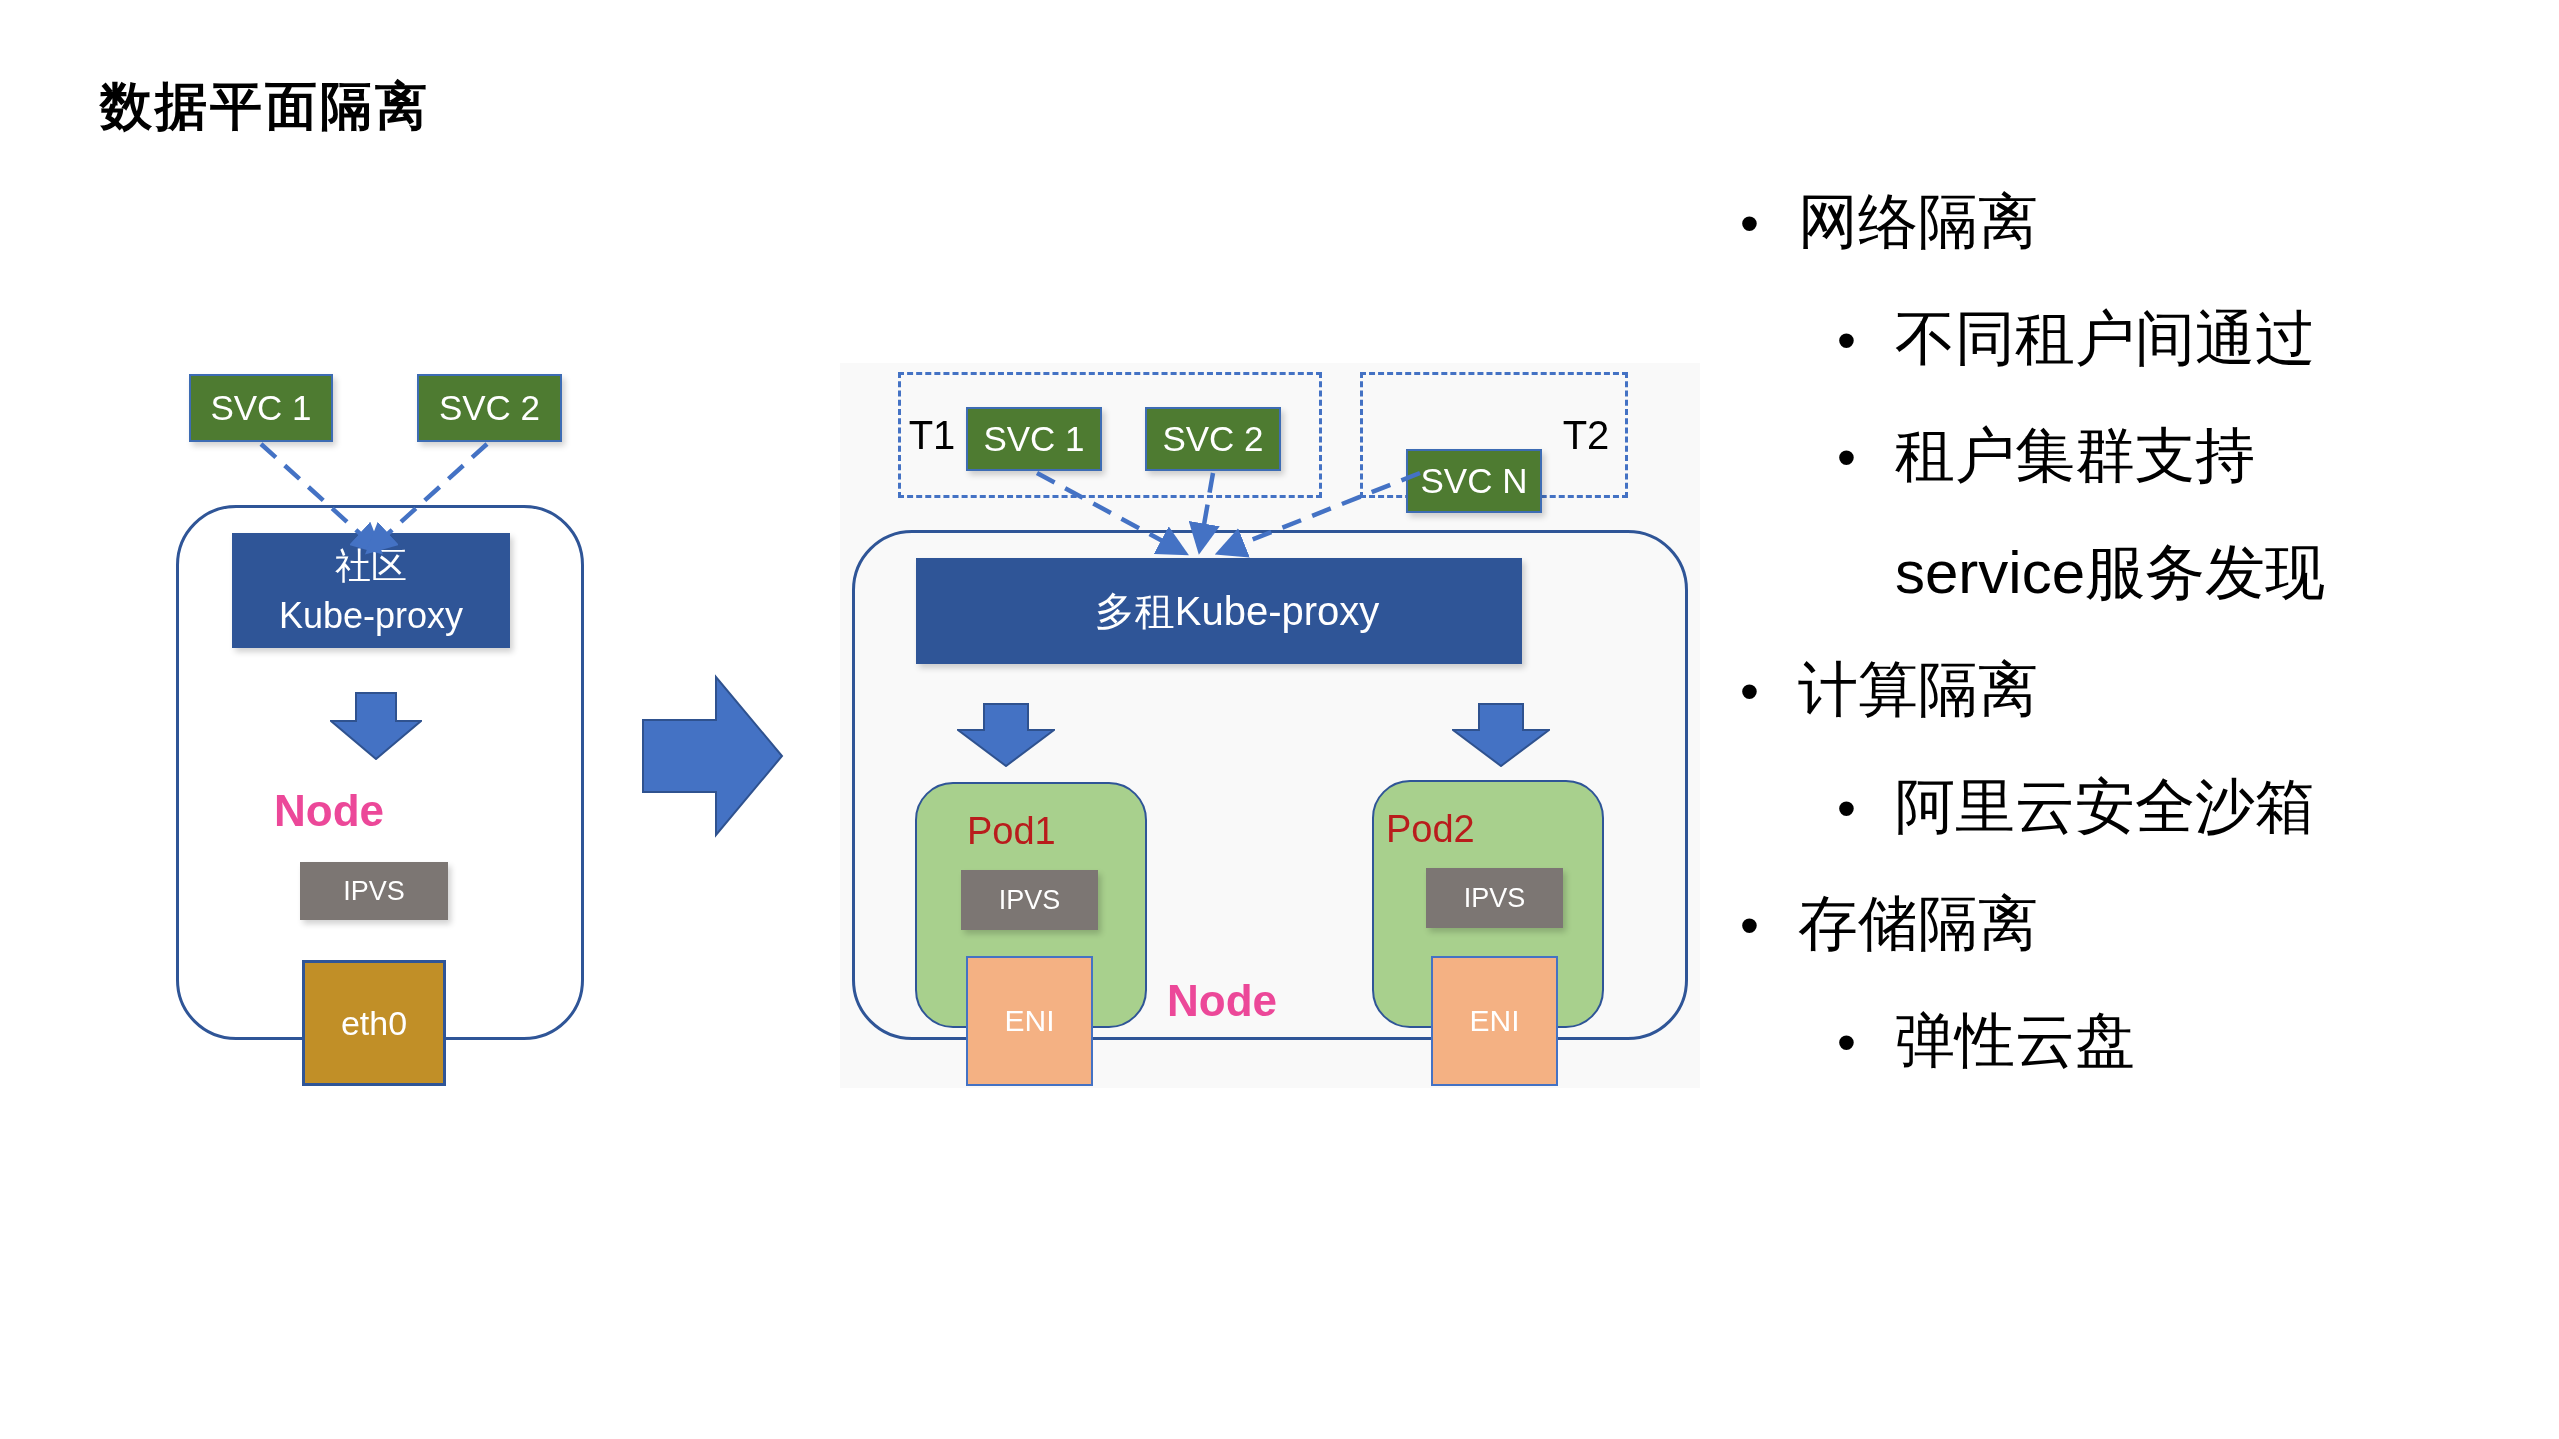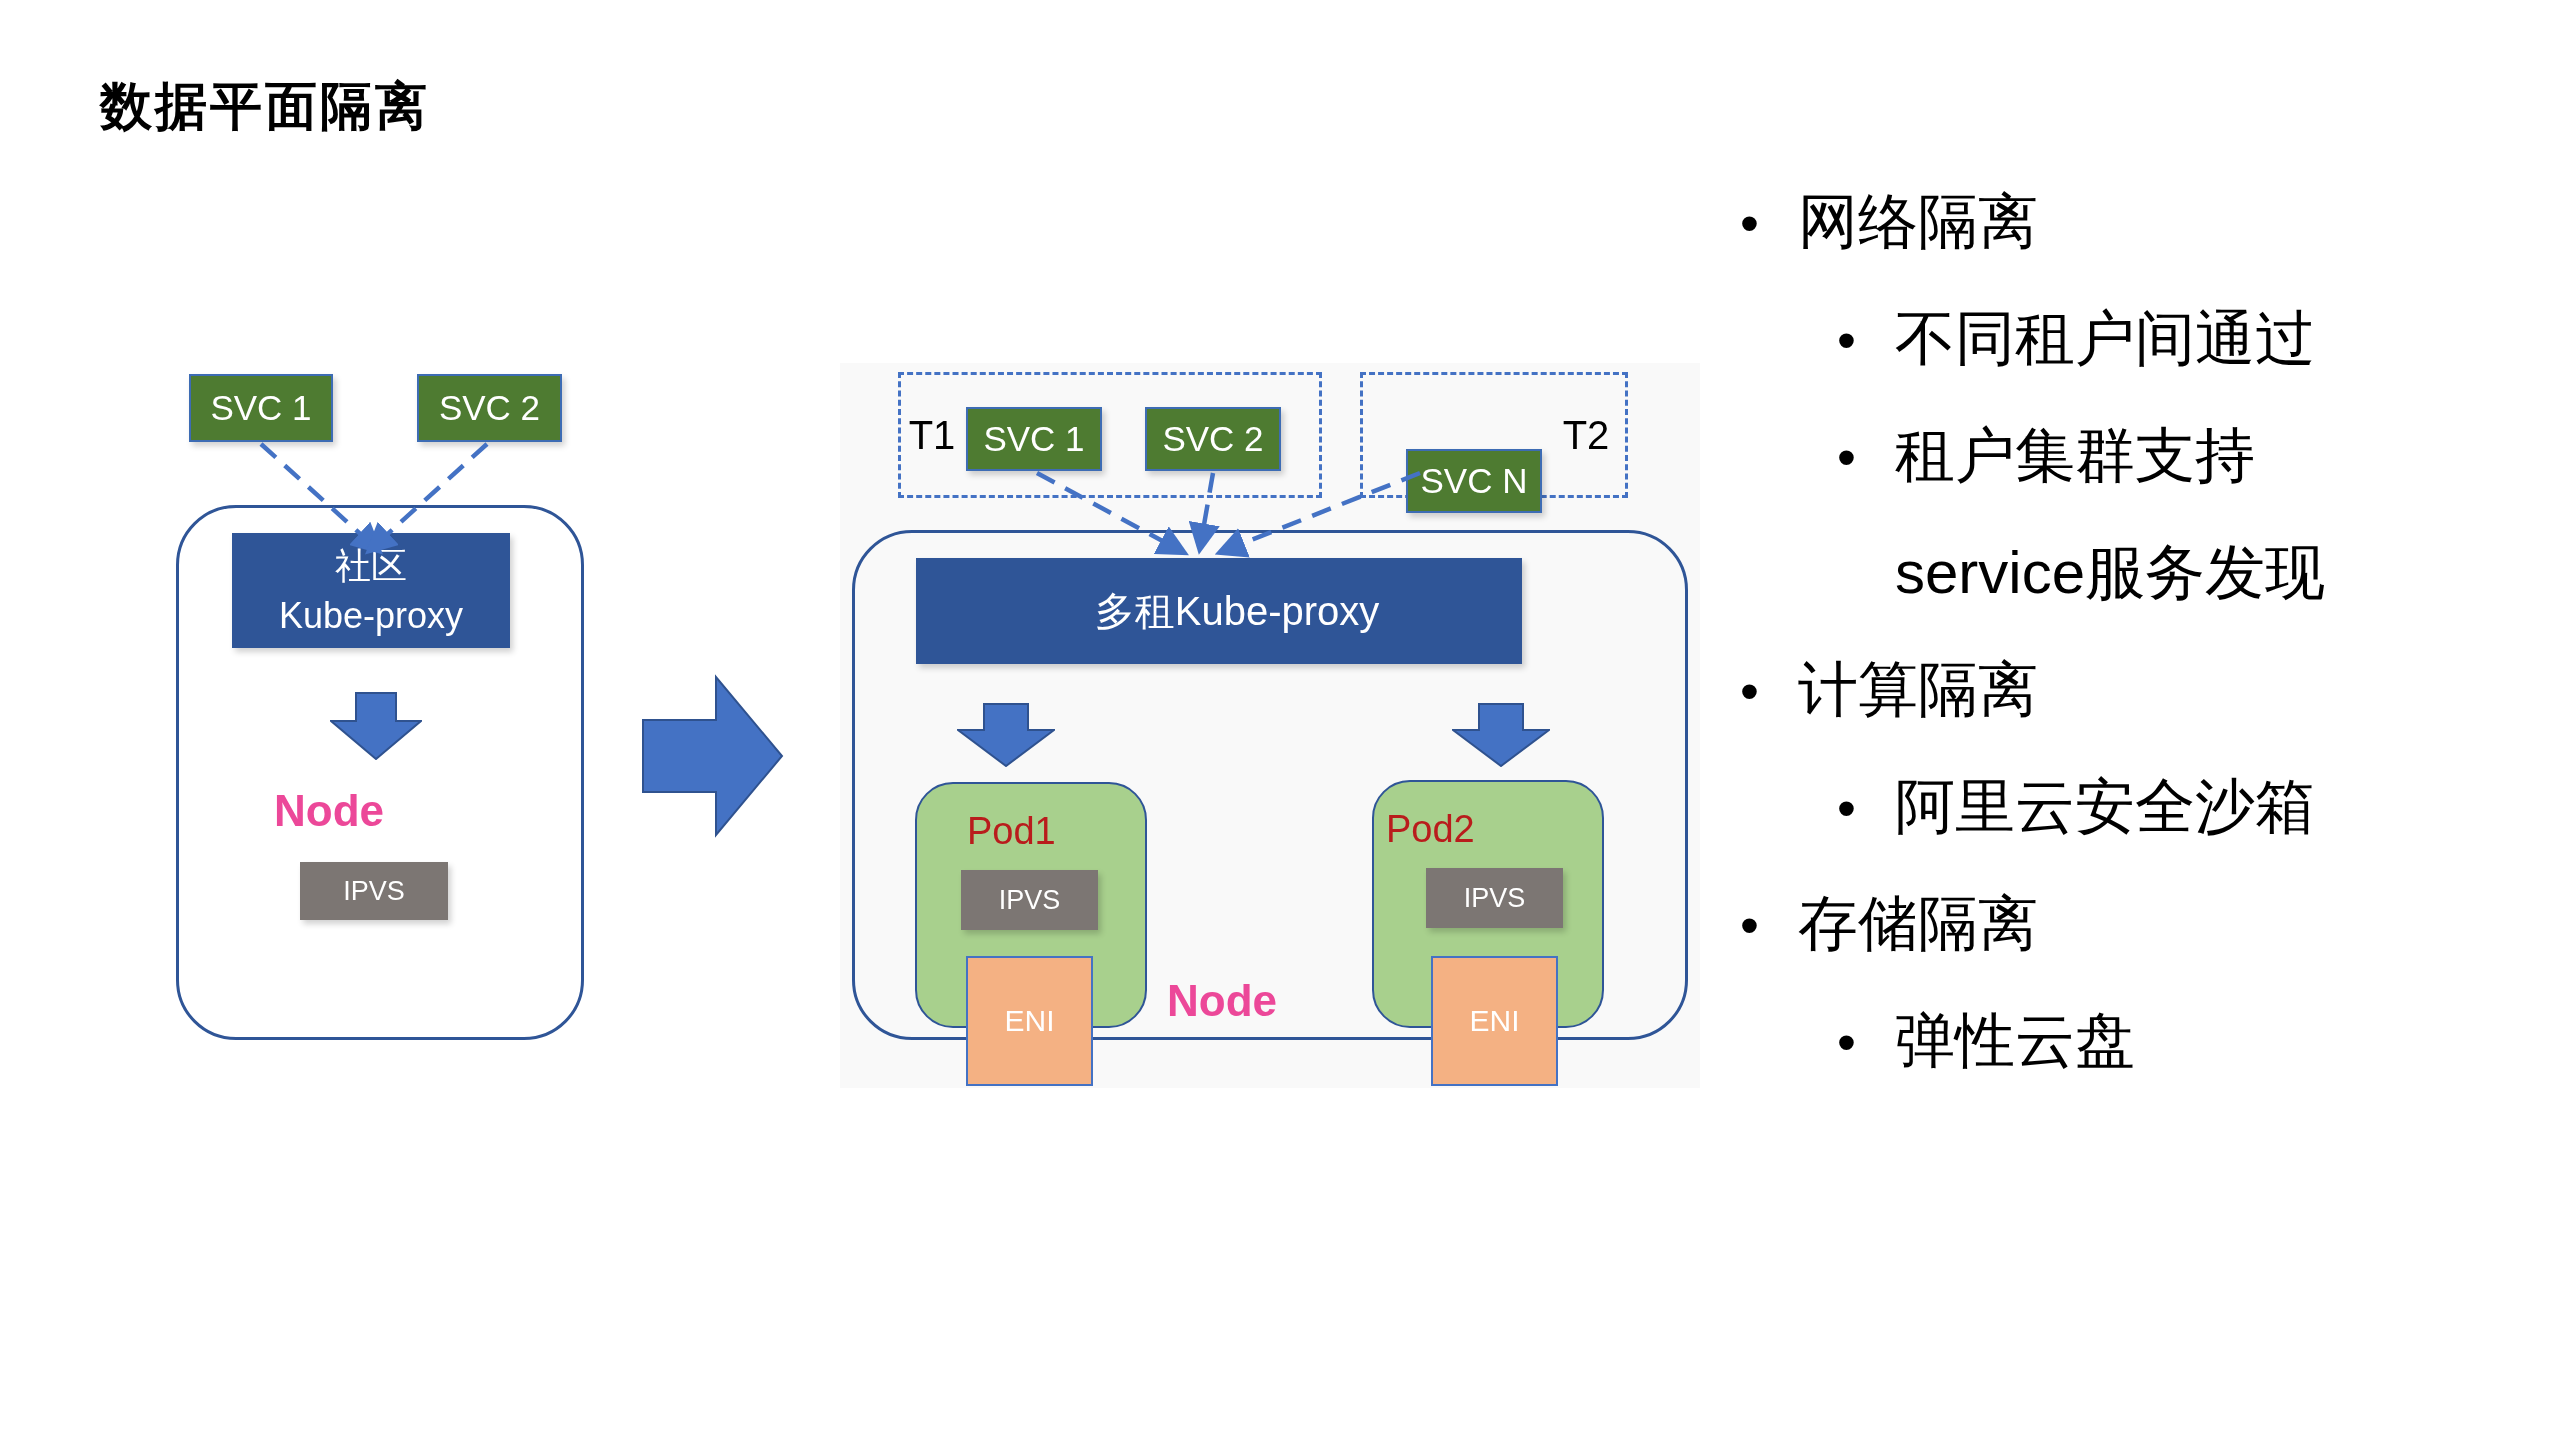--- a/index.html
+++ b/index.html
@@ -68,20 +68,21 @@
   </div>
 
   <svg class="arrow-svg" style="left:330px;top:692px;" width="92" height="68" viewBox="0 0 92 68">
     <polygon points="26,1 66,1 66,29 91,29 46,67 1,29 26,29" fill="#4472C4" stroke="#2F528F" stroke-width="2"></polygon>
   </svg>
 
   <div class="abs node-label z2" style="left:274px;top:786px;width:200px;">Node</div>
 
   <div class="abs ipvs cbox shadow z2" style="left:300px;top:862px;width:148px;height:58px;">IPVS</div>
 
+  <div class="abs gold cbox z3" style="left:302px;top:960px;width:144px;height:126px;">eth0</div>
 
   <svg class="arrow-svg" style="left:642px;top:668px;" width="142" height="176" viewBox="0 0 142 176">
     <polygon points="1,52 74,52 74,9 140,88 74,167 74,124 1,124" fill="#4472C4" stroke="#2F528F" stroke-width="2"></polygon>
   </svg>
 
   <div class="abs tenant z1" style="left:898px;top:372px;width:424px;height:126px;"></div>
   <div class="abs tenant z1" style="left:1360px;top:372px;width:268px;height:126px;"></div>
 
   <div class="abs tlabel z2" style="left:900px;top:372px;width:64px;height:126px;">T1</div>
   <div class="abs tlabel z2" style="left:1548px;top:372px;width:76px;height:126px;">T2</div>

